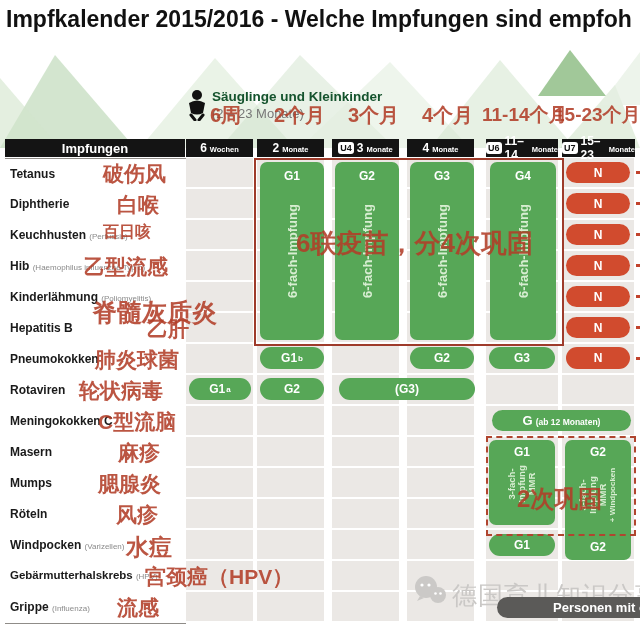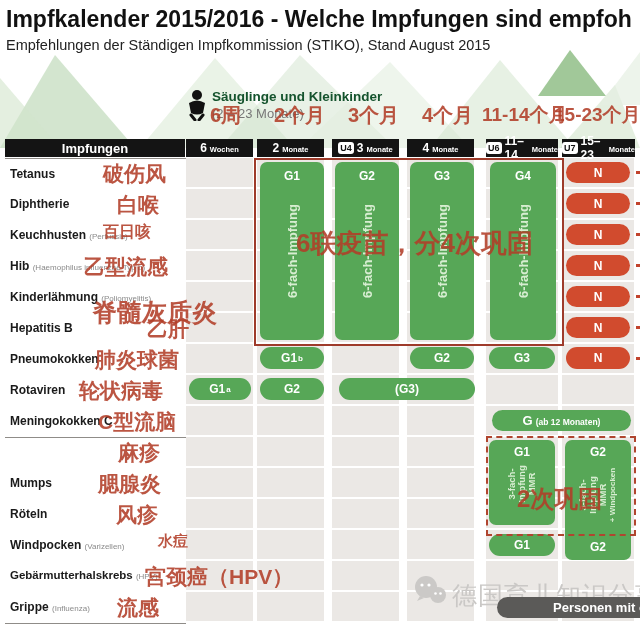--- a/index.html
+++ b/index.html
@@ -64,21 +64,20 @@
     <polygon points="140,148 215,58 295,148" fill="#dcebd7" opacity="0.6"></polygon>
     <polygon points="220,148 300,55 395,148" fill="#cde1c7" opacity="0.45"></polygon>
     <polygon points="300,148 390,62 470,148" fill="#e3efdf" opacity="0.6"></polygon>
     <polygon points="430,148 500,60 575,148" fill="#d0e3ca" opacity="0.5"></polygon>
     <polygon points="538,96 570,50 606,96" fill="#79b06e" opacity="0.7"></polygon>
     <polygon points="560,148 615,85 640,148" fill="#cde1c7" opacity="0.55"></polygon>
     <polygon points="600,105 640,52 640,105" fill="#e6f0e2" opacity="0.7"></polygon>
   </svg>
 
   <div class="abs" id="title">Impfkalender 2015/2016 - Welche Impfungen sind empfoh</div>
-  <div class="abs" id="subtitle">Empfehlungen der Ständigen Impfkommission (STIKO), Stand August 2015</div>
 
   <svg class="abs" id="baby" width="22" height="32" viewBox="0 0 22 32">
     <circle cx="11" cy="6" r="5" fill="#111"></circle>
     <path d="M3,14 Q11,9 19,14 L17,24 Q11,27 5,24 Z" fill="#111"></path>
     <path d="M5,26 L9,31 M17,26 L13,31" stroke="#111" stroke-width="3" stroke-linecap="round"></path>
   </svg>
   <div class="abs" id="ag-label">Säuglinge und Kleinkinder</div>
   <div class="abs" id="ag-range">(2 – 23 Monate)</div>
 
   <div class="zh zh-age" style="left:210px">6周</div>
@@ -242,20 +241,23 @@
     </div>
   <div class="vrow solid" style="top:344px">
       <span class="de">Pneumokokken</span>
     </div>
   <div class="vrow solid" style="top:375px">
       <span class="de">Rotaviren</span>
     </div>
   <div class="vrow solid" style="top:406px">
       <span class="de">Meningokokken C</span>
     </div>
+  <div class="vrow" style="top:437px">
+      <span class="de">Masern</span>
+    </div>
   <div class="vrow" style="top:468px">
       <span class="de">Mumps</span>
     </div>
   <div class="vrow solid" style="top:499px">
       <span class="de">Röteln</span>
     </div>
   <div class="vrow solid" style="top:530px">
       <span class="de"><span>Windpocken</span> <span class="note">(Varizellen)</span></span>
     </div>
   <div class="vrow solid" style="top:561px">
@@ -361,21 +363,21 @@
   <div class="zh" style="top:222px;left:103px;font-size:16px">百日咳</div>
   <div class="zh" style="top:253px;left:84px;font-size:21px">乙型流感</div>
   <div class="zh" style="top:296px;left:92px;font-size:25px">脊髓灰质炎</div>
   <div class="zh" style="top:315px;left:147px;font-size:21px">乙肝</div>
   <div class="zh" style="top:346px;left:95px;font-size:21px">肺炎球菌</div>
   <div class="zh" style="top:377px;left:79px;font-size:21px">轮状病毒</div>
   <div class="zh" style="top:408px;left:98px;font-size:21px">C型流脑</div>
   <div class="zh" style="top:439px;left:118px;font-size:21px">麻疹</div>
   <div class="zh" style="top:470px;left:98px;font-size:21px">腮腺炎</div>
   <div class="zh" style="top:501px;left:116px;font-size:21px">风疹</div>
-  <div class="zh" style="top:532px;left:158px;font-size:15px">水痘</div>
+  <div class="zh" style="top:532px;left:126px;font-size:23px">水痘</div>
   <div class="zh" style="top:563px;left:145px;font-size:21px">宫颈癌（HPV）</div>
   <div class="zh" style="top:594px;left:117px;font-size:21px">流感</div>
 
   <div class="zh" id="ann6">6联疫苗，分4次巩固</div>
   <div class="zh" id="annm2">2次巩固</div>
 
   <div class="abs" id="banner">Personen mit c</div>
   <svg class="abs" id="wx" width="36" height="34" viewBox="0 0 36 34">
     <circle cx="14" cy="13" r="11" fill="#cbc9c7"></circle>
     <circle cx="26" cy="21" r="8" fill="#cbc9c7"></circle>

